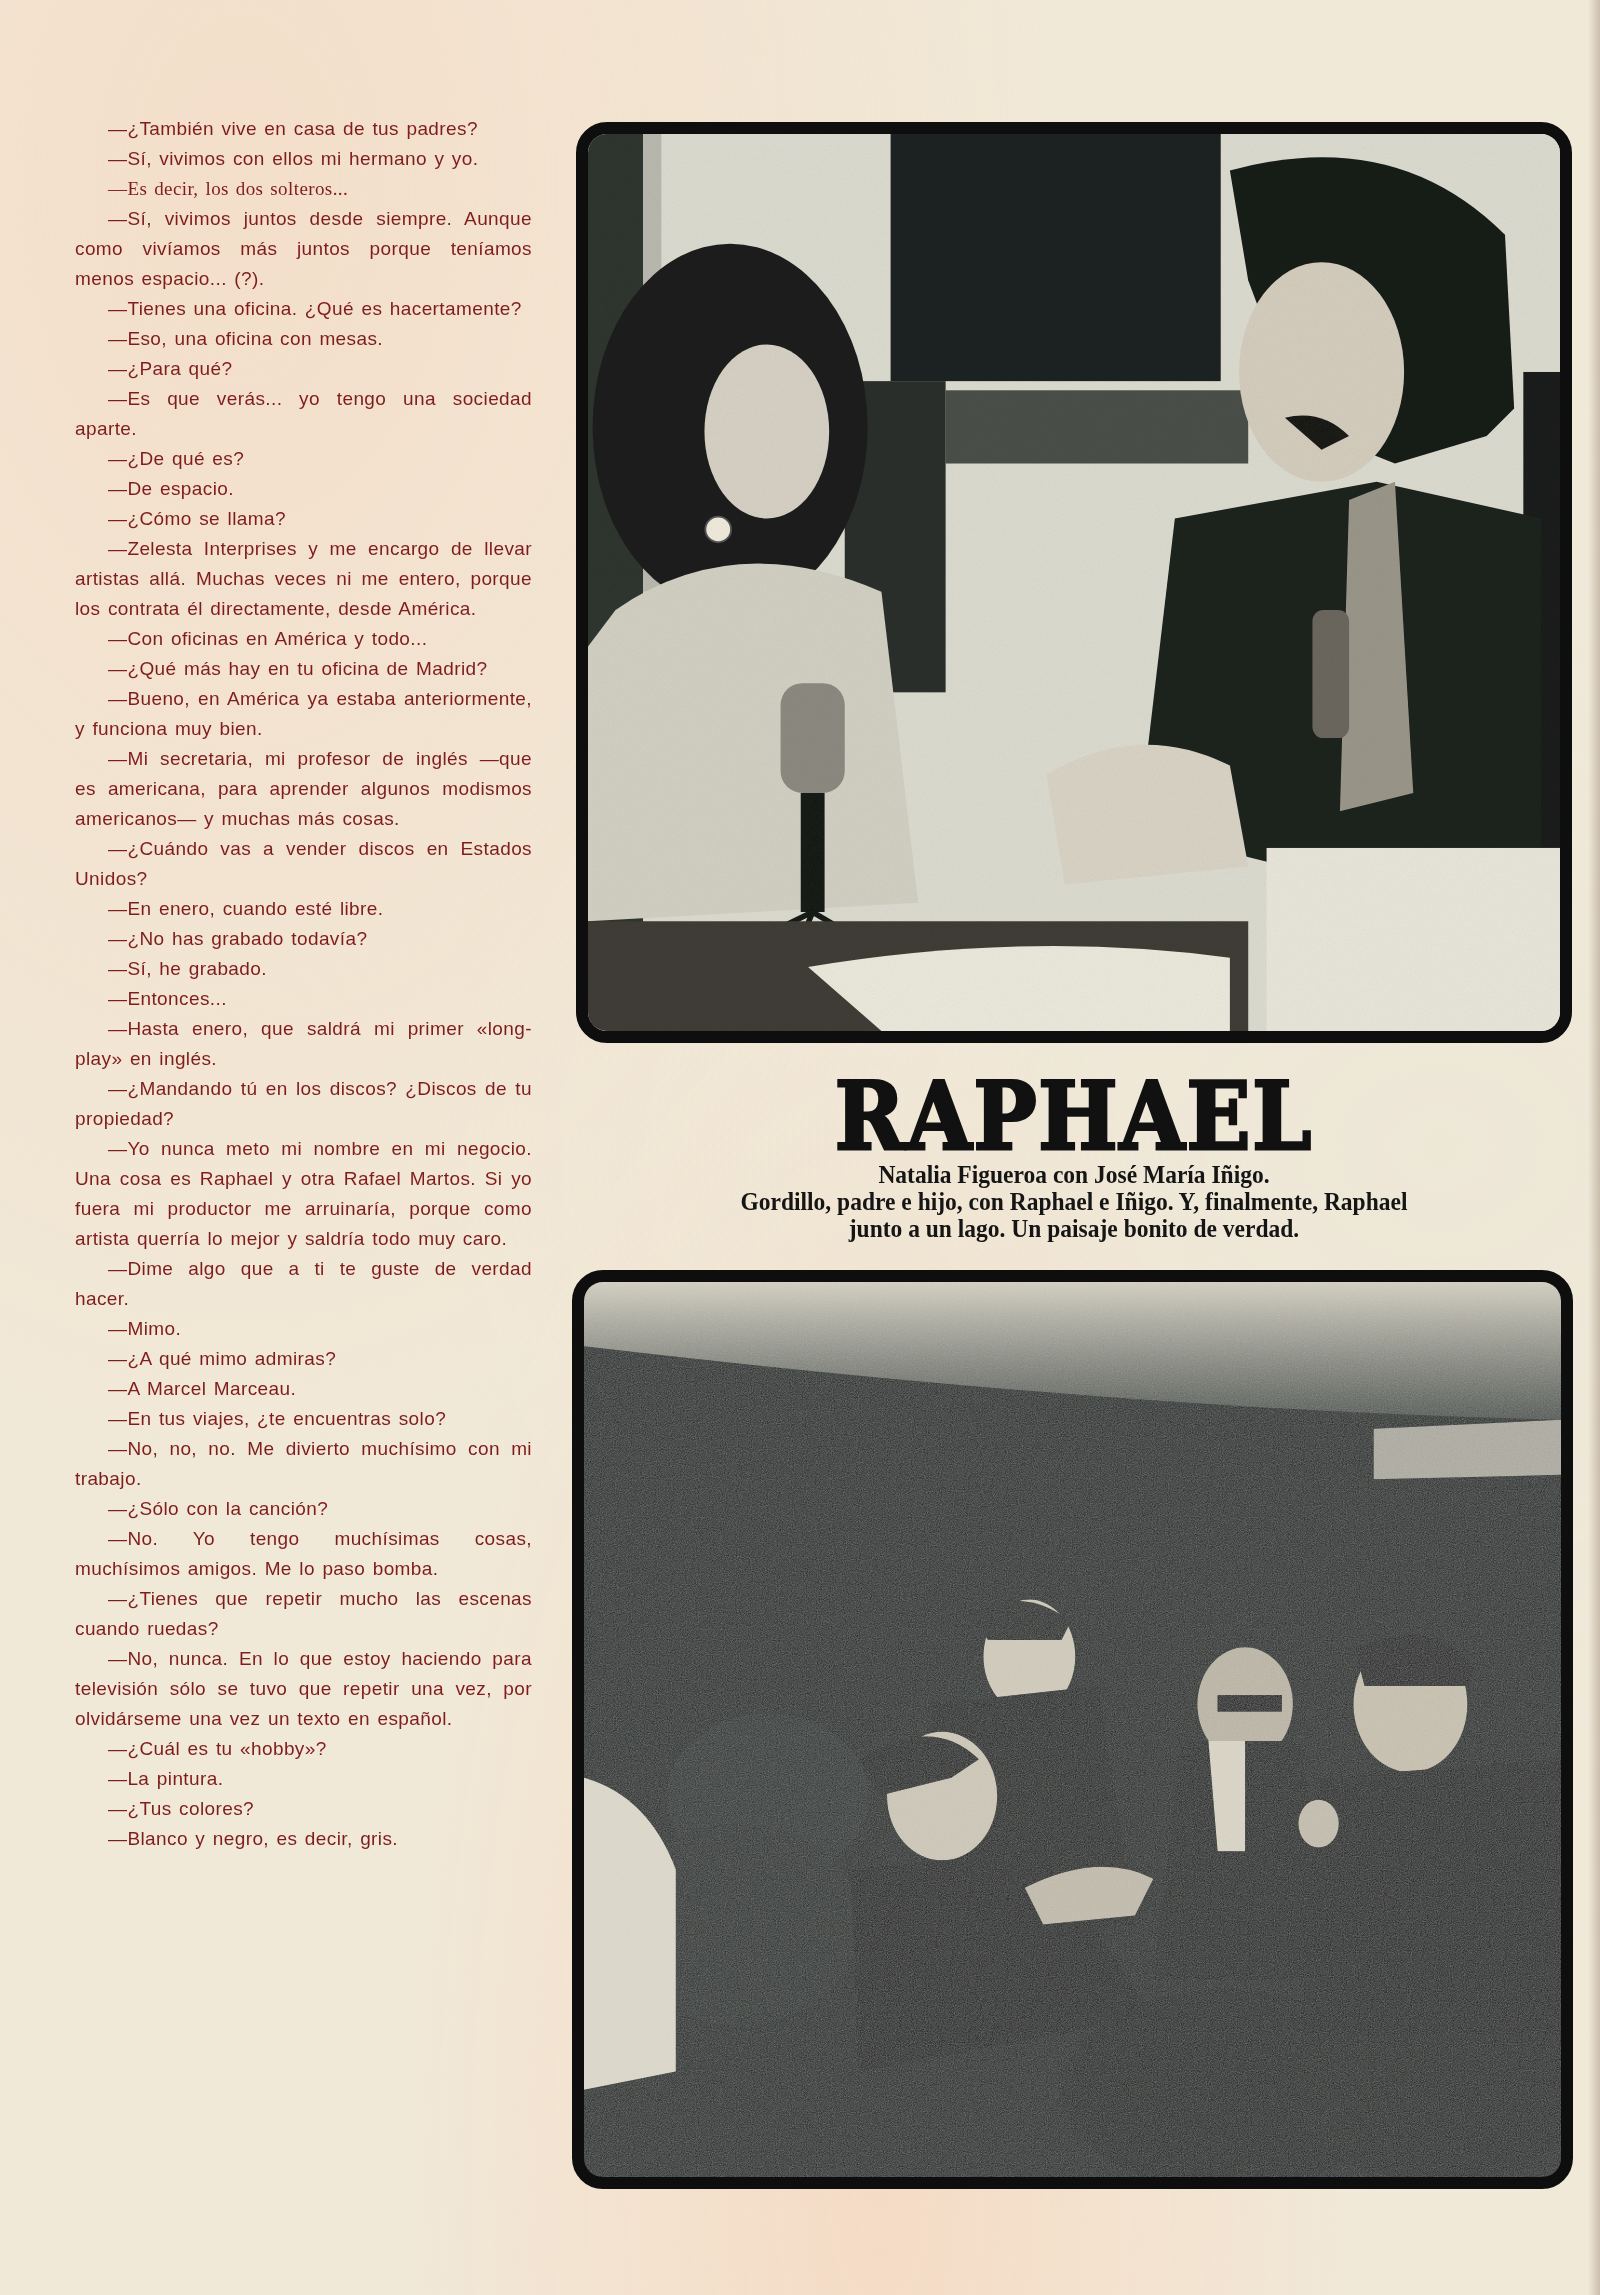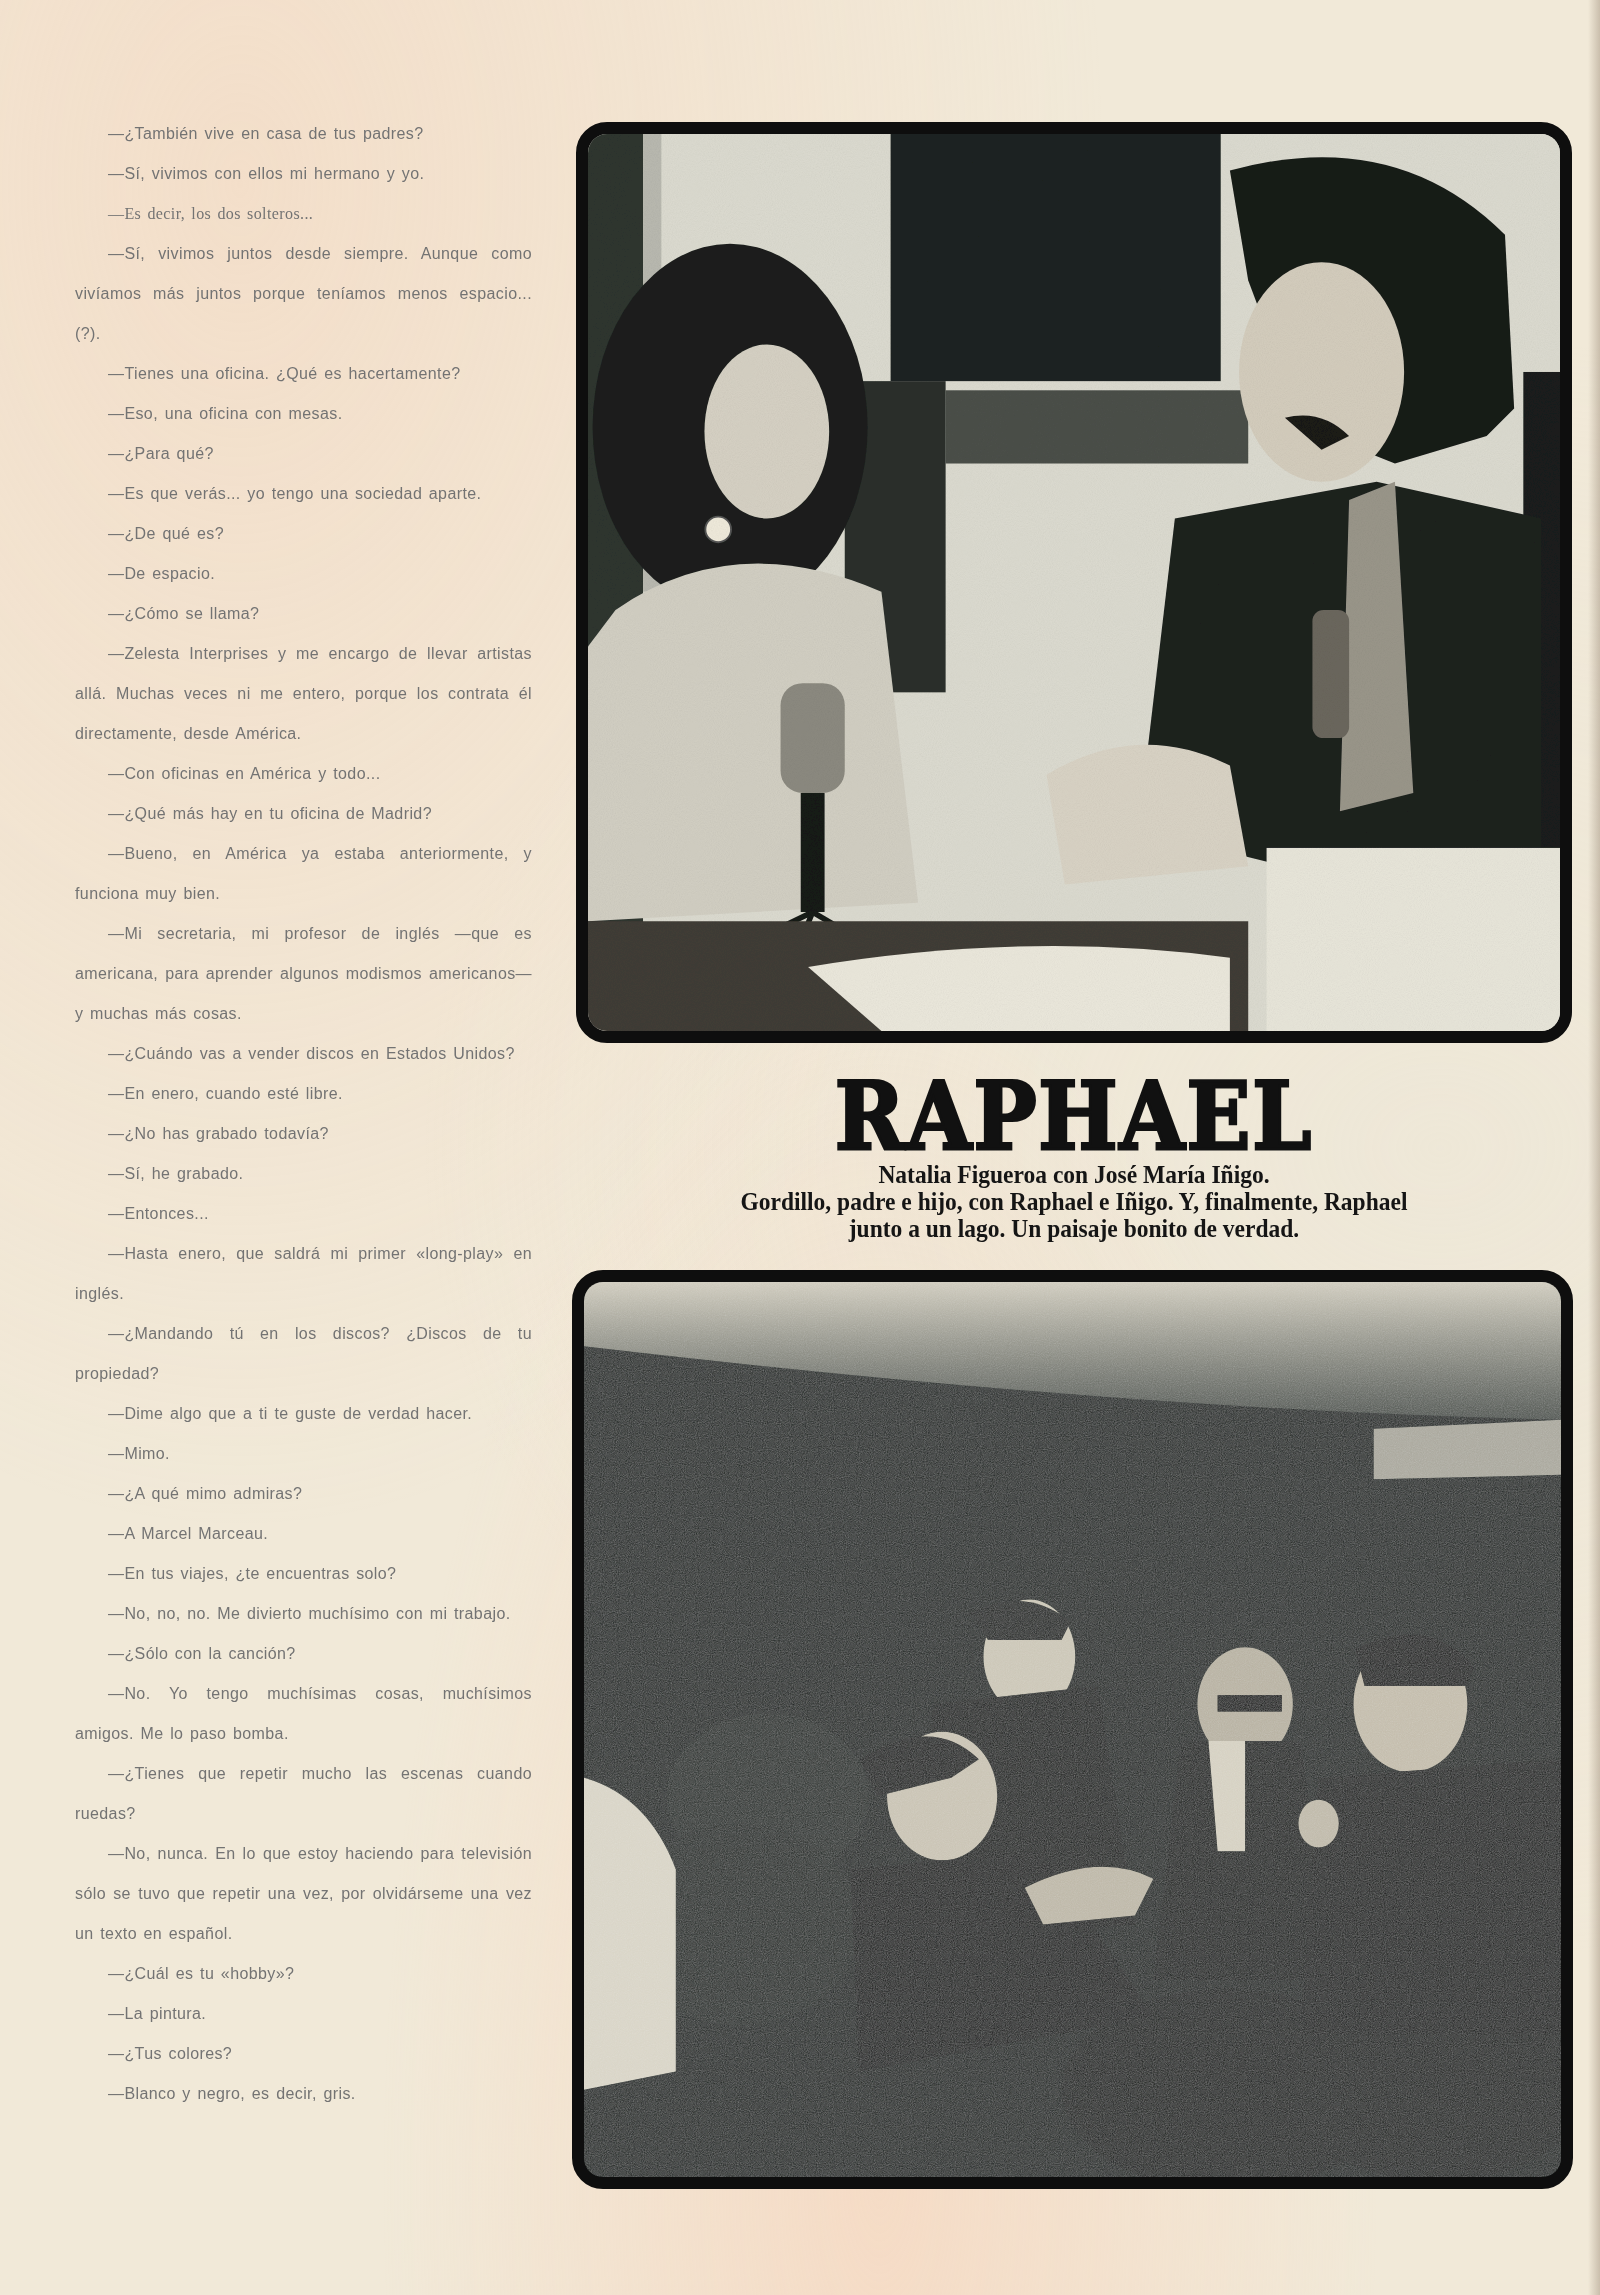--- a/index.html
+++ b/index.html
@@ -14,23 +14,23 @@
       color: #1a1a1a;
     }
     .page-edge {
       position: absolute; right: 0; top: 0; width: 13px; height: 2296px;
       background: linear-gradient(to right, rgba(0,0,0,0), rgba(120,100,80,0.35));
     }
     
     .column {
       position: absolute; left: 75px; top: 114px; width: 457px;
       font-family: "Liberation Sans", sans-serif;
-      font-size: 16px; line-height: 40px;
+      font-size: 19px; line-height: 30px;
       letter-spacing: 0.4px; word-spacing: 1.8px;
-      color: #737373;
+      color: #7f1d1d;
     }
     .column p {
       margin: 0; text-align: justify; text-indent: 33px;
       hyphens: manual;
     }
     .column p.last-line-left { text-align-last: left; font-family: Liberation Serif, serif; }
     
     .photo {
       position: absolute; box-sizing: border-box;
       border: 12px solid #0e0e0e; border-radius: 31px; overflow: hidden;
@@ -80,20 +80,21 @@
   <p>—¿Qué más hay en tu oficina de Madrid?</p>
   <p>—Bueno, en América ya estaba ante­riormente, y funciona muy bien.</p>
   <p>—Mi secretaria, mi profesor de in­glés —que es americana, para apren­der algunos modismos americanos— y muchas más cosas.</p>
   <p>—¿Cuándo vas a vender discos en Estados Unidos?</p>
   <p>—En enero, cuando esté libre.</p>
   <p>—¿No has grabado todavía?</p>
   <p>—Sí, he grabado.</p>
   <p>—Entonces...</p>
   <p>—Hasta enero, que saldrá mi primer «long-play» en inglés.</p>
   <p>—¿Mandando tú en los discos? ¿Dis­cos de tu propiedad?</p>
+  <p>—Yo nunca meto mi nombre en mi negocio. Una cosa es Raphael y otra Rafael Martos. Si yo fuera mi produc­tor me arruinaría, porque como artista querría lo mejor y saldría todo muy caro.</p>
   <p>—Dime algo que a ti te guste de verdad hacer.</p>
   <p>—Mimo.</p>
   <p>—¿A qué mimo admiras?</p>
   <p>—A Marcel Marceau.</p>
   <p>—En tus viajes, ¿te encuentras solo?</p>
   <p>—No, no, no. Me divierto muchísimo con mi trabajo.</p>
   <p>—¿Sólo con la canción?</p>
   <p>—No. Yo tengo muchísimas cosas, muchísimos amigos. Me lo paso bomba.</p>
   <p>—¿Tienes que repetir mucho las escenas cuando ruedas?</p>
   <p>—No, nunca. En lo que estoy hacien­do para televisión sólo se tuvo que repetir una vez, por olvidárseme una vez un texto en español.</p>

